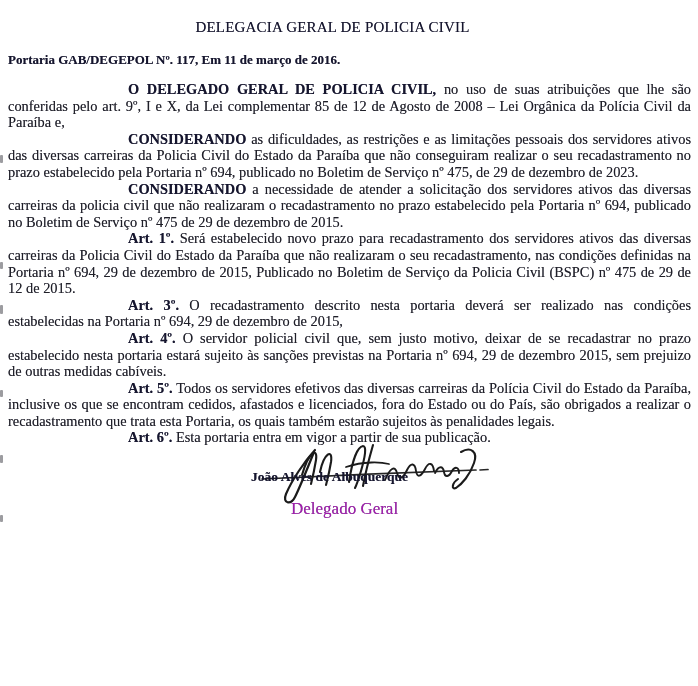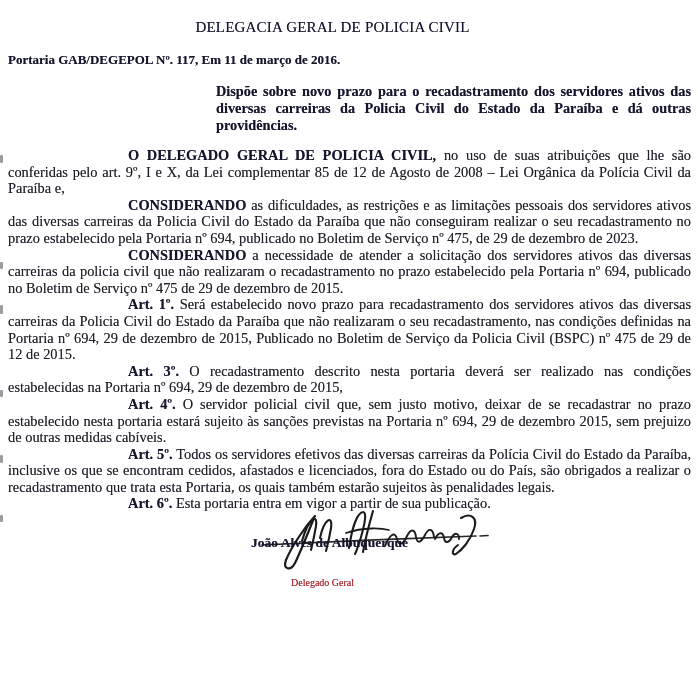--- a/index.html
+++ b/index.html
@@ -49,38 +49,37 @@
   .doc-body p{margin:0;text-indent:120px;}
   .doc-body .lead{font-weight:bold;color:var(--ink-bold);margin-top:29px;}
   .sig-block{position:relative;height:92px;margin-top:1px;text-align:right;}
   .sig-scribble{position:absolute;left:246px;top:-4px;width:236px;height:62px;}
   .sig-name{
     position:absolute;left:243px;top:22px;
     font-weight:bold;font-size:13.5px;color:var(--ink-bold);
     white-space:nowrap;
   }
   .sig-role{
-    position:absolute;left:283px;top:64px;
-    font-size:10px;color:#b91c1c;
+    position:absolute;left:283px;top:52px;
+    font-size:17px;color:#a21caf;
     white-space:nowrap;
   }
   .scan-artifact{
     position:absolute;left:0;width:3px;background:#4a4a52;opacity:.55;border-radius:1px;
   }
 </style>
 </head>
 <body>
 
 <div class="page">
 
   <div class="doc-title">DELEGACIA GERAL DE POLICIA CIVIL</div>
 
   <div class="ref-line">Portaria GAB/DEGEPOL Nº. 117, Em 11 de março de 2016.</div>
 
-  <div class="summary">Dispõe sobre novo prazo para o recadastramento dos servidores ativos das diversas carreiras da Policia Civil do Estado da Paraíba e dá outras providências.</div>
 
   <div class="doc-body">
   <p class="para"><b class="lead">O DELEGADO GERAL DE POLICIA CIVIL,</b><span class="text"> no uso de suas atribuições que lhe são conferidas pelo art. 9º, I e X, da Lei complementar 85 de 12 de Agosto de 2008 – Lei Orgânica da Polícia Civil da Paraíba e,</span></p>
 
   <p class="para"><b class="lead">CONSIDERANDO</b><span class="text"> as dificuldades, as restrições e as limitações pessoais dos servidores ativos das diversas carreiras da Policia Civil do Estado da Paraíba que não conseguiram realizar o seu recadastramento no prazo estabelecido pela Portaria nº 694, publicado no Boletim de Serviço nº 475, de 29 de dezembro de 2023.</span></p>
 
   <p class="para"><b class="lead">CONSIDERANDO</b><span class="text"> a necessidade de atender a solicitação dos servidores ativos das diversas carreiras da policia civil que não realizaram o recadastramento no prazo estabelecido pela Portaria nº 694, publicado no Boletim de Serviço nº 475 de 29 de dezembro de 2015.</span></p>
 
 
   <p class="para"><b class="lead">Art. 1º.</b><span class="text"> Será estabelecido novo prazo para recadastramento dos servidores ativos das diversas carreiras da Policia Civil do Estado da Paraíba que não realizaram o seu recadastramento, nas condições definidas na Portaria nº 694, 29 de dezembro de 2015, Publicado no Boletim de Serviço da Policia Civil (BSPC) nº 475 de 29 de 12 de 2015.</span></p>

